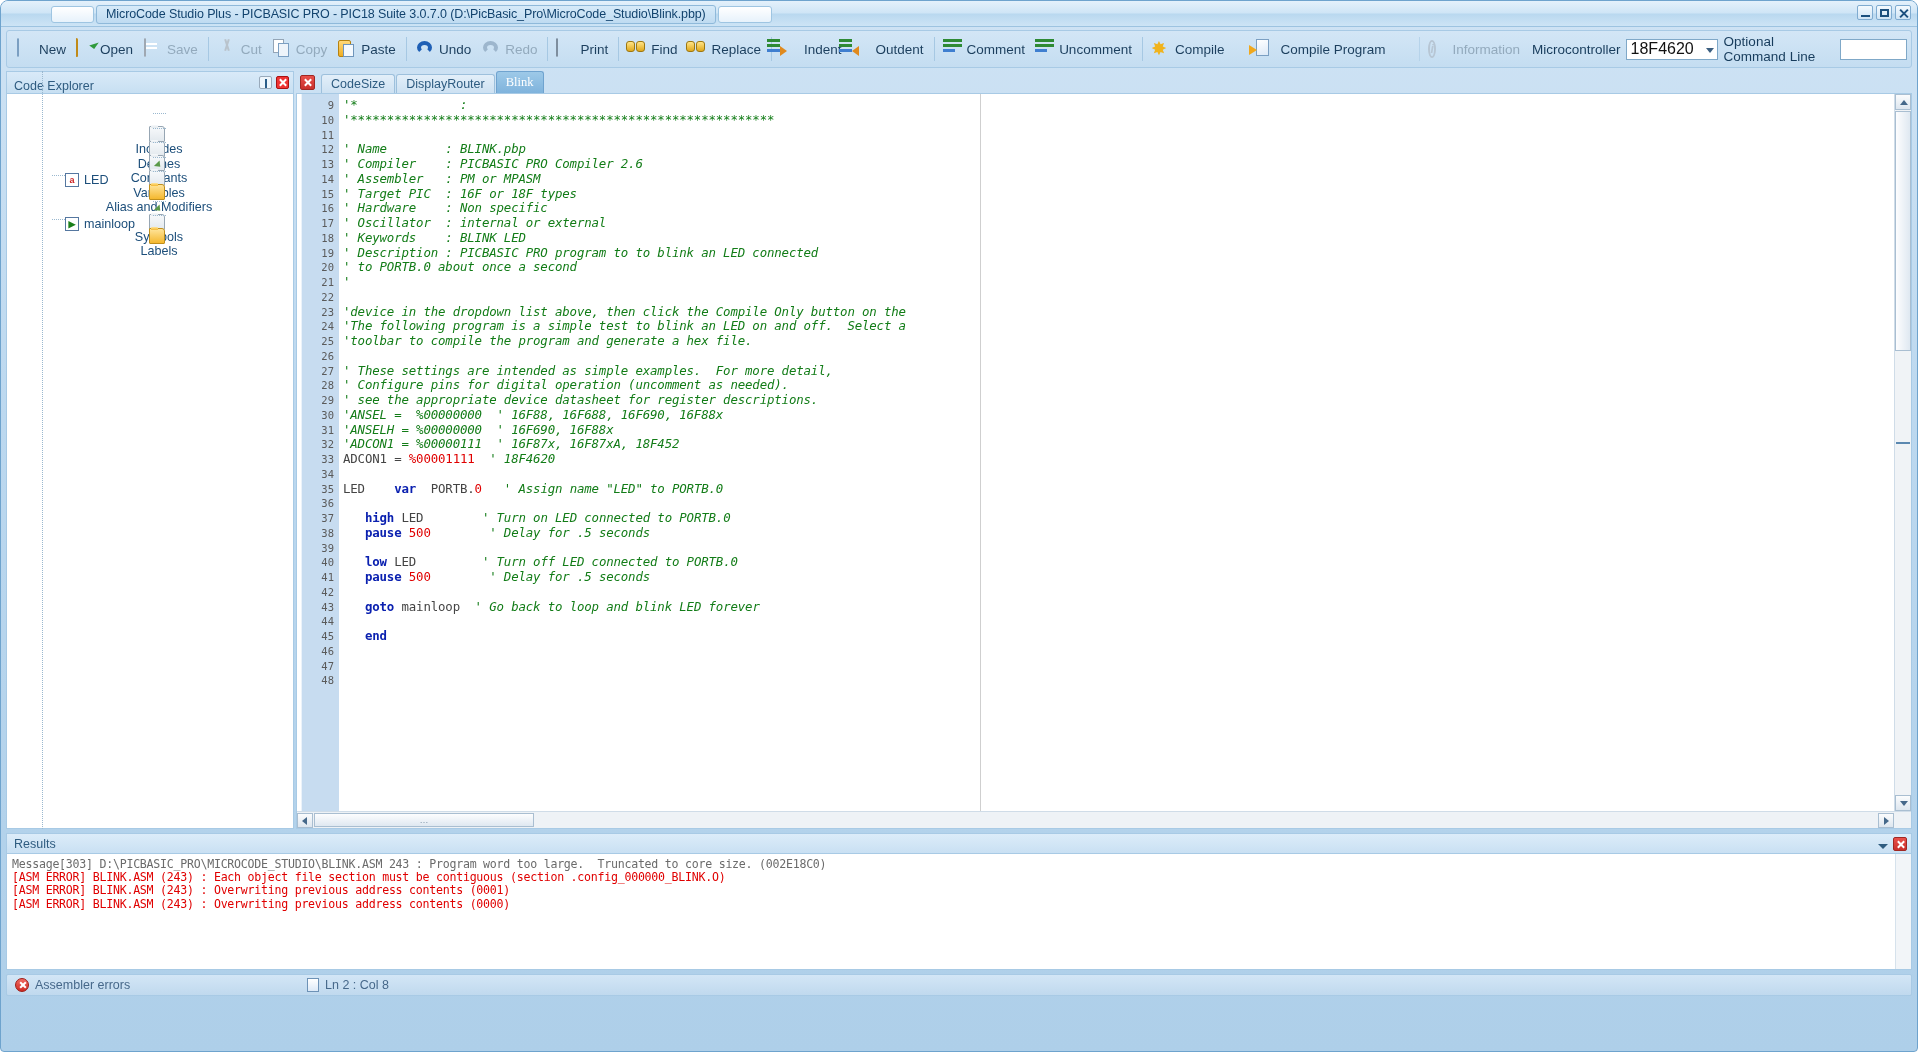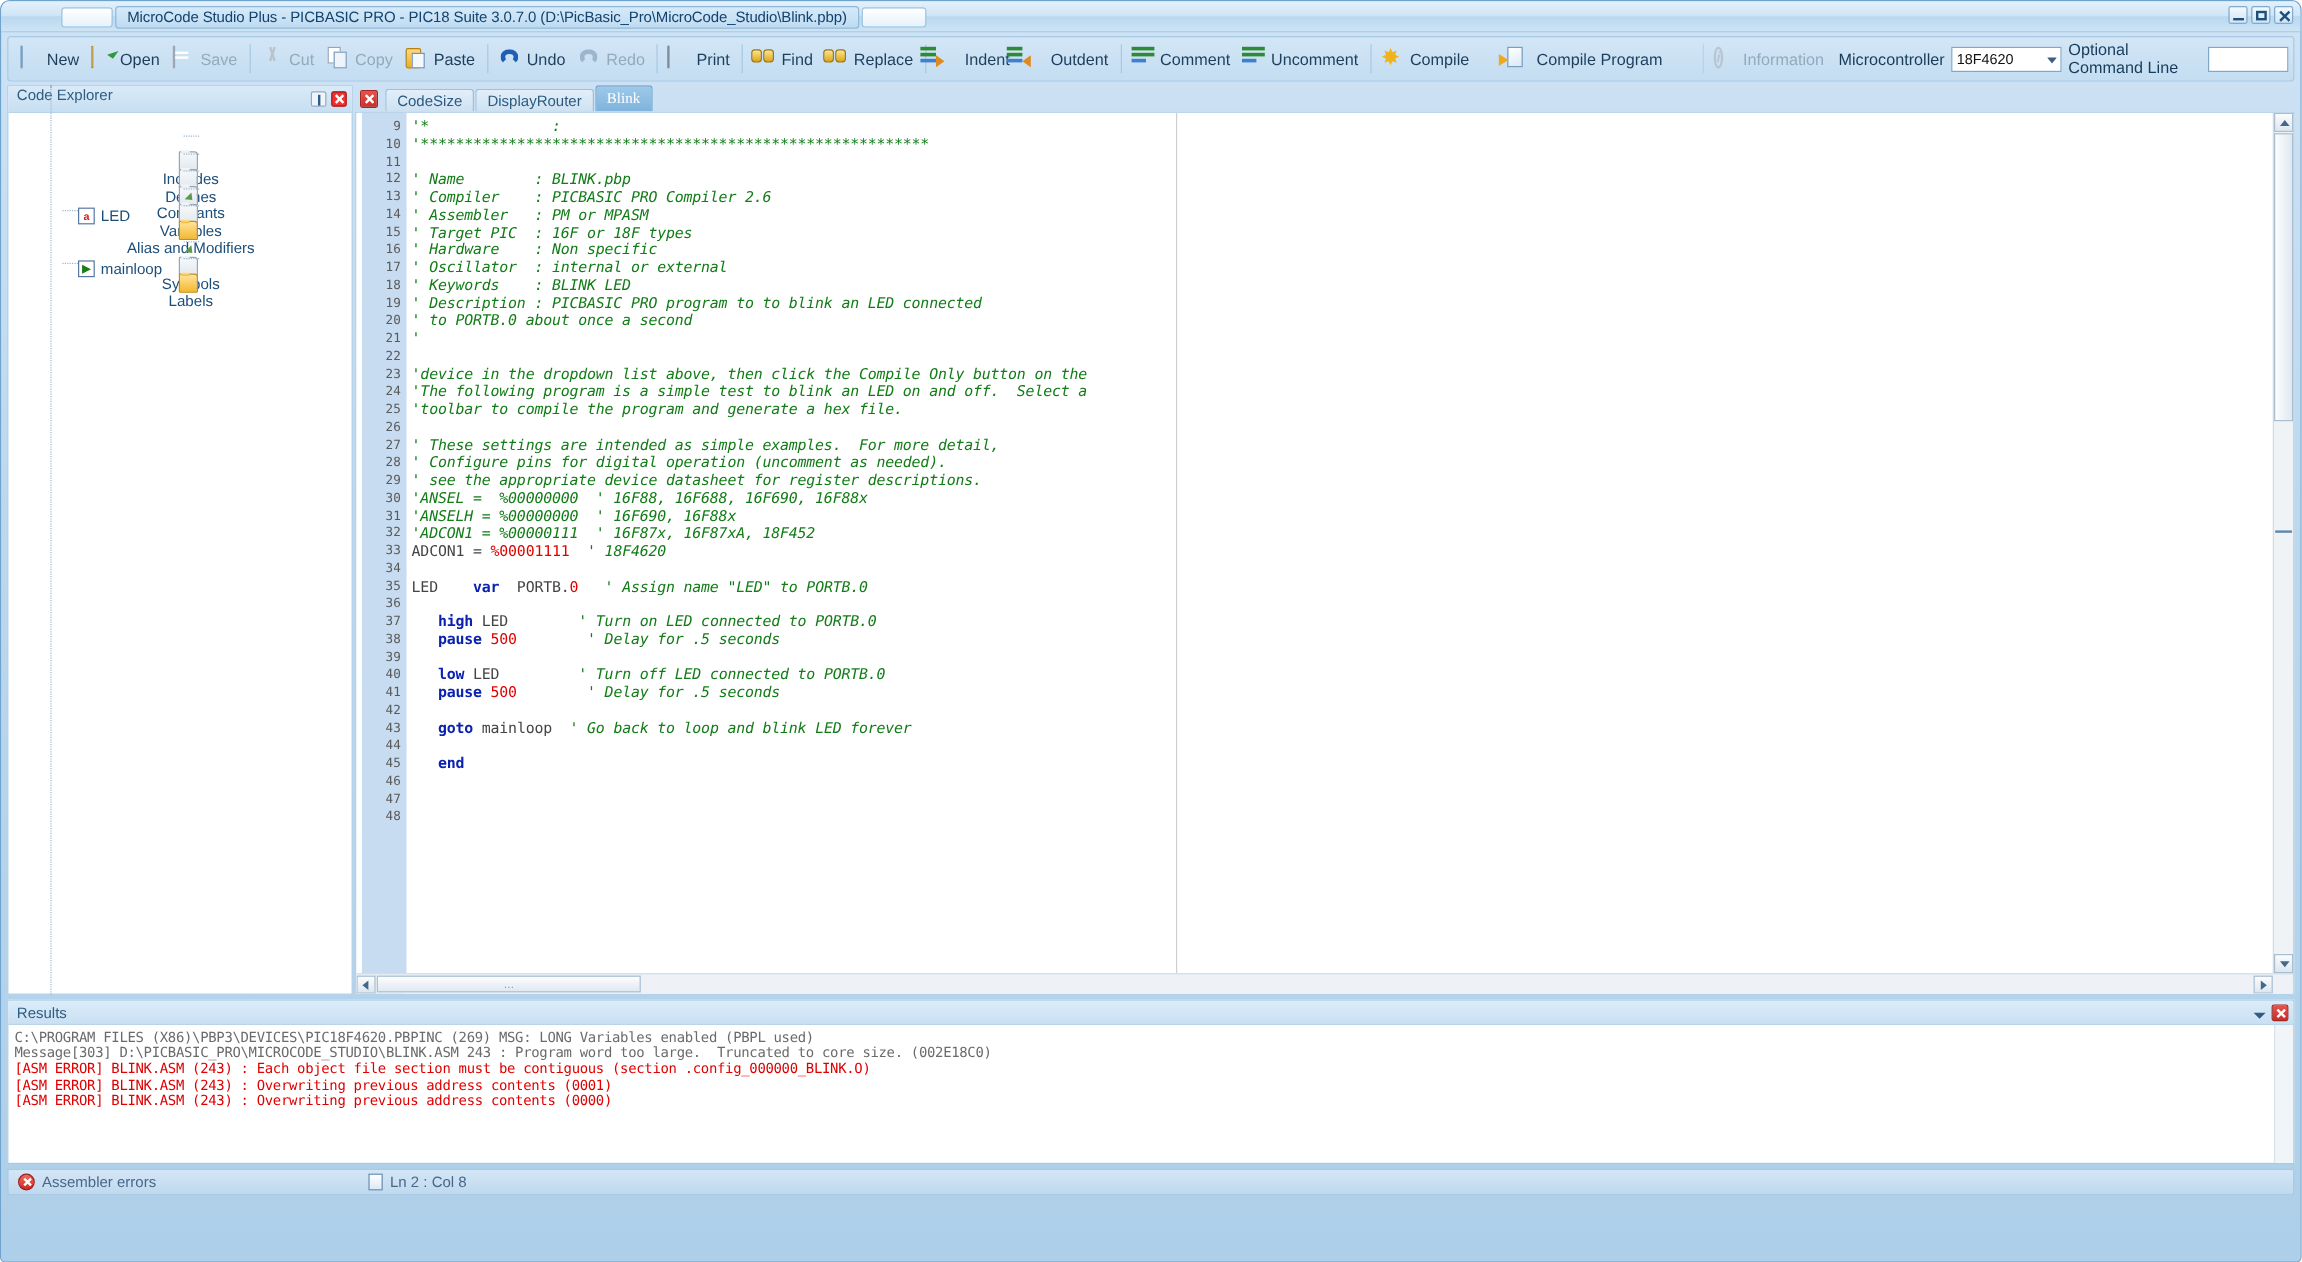--- a/index.html
+++ b/index.html
@@ -144,21 +144,21 @@
   .ic-cprog { width: 19px; height: 19px; margin: 1px 0 0 1px; position: relative; }
   .ic-cprog .pg { position: absolute; left: 0; top: 0; width: 13px; height: 17px; background: linear-gradient(160deg,#ffffff,#dce9f7); border: 1px solid #7b9fc2; }
   .ic-cprog .ar { position: absolute; right: -1px; bottom: 1px; width: 0; height: 0; border-left: 8px solid #f0a81d; border-top: 5px solid transparent; border-bottom: 5px solid transparent; }
   .ic-info { width: 19px; height: 19px; margin: 1px 0 0 1px; border-radius: 50%; border: 2px solid #b7c6d4; color: #b7c6d4; font-size: 12px; text-align: center; line-height: 15px; font-style: italic; font-weight: bold; }
 
   #mcu-label, #ocl-label { font-size: 13.5px; color: #173c5c; margin-left: 6px; margin-right: 5px; }
   #mcu-select {
     width: 118px; height: 21px;
     background: #ffffff;
     border: 1px solid #7fa8c8;
-    font-size: 12px; color: #111;
+    font-size: 16px; color: #111;
     display: flex; align-items: center;
     padding-left: 4px;
     position: relative;
   }
   #mcu-select .arw {
     position: absolute; right: 3px; top: 8px;
     width: 0; height: 0;
     border-left: 4px solid transparent; border-right: 4px solid transparent;
     border-top: 5px solid #3c5f80;
   }
@@ -179,21 +179,21 @@
   #sidebar {
     width: 288px;
     background: #ffffff;
     border: 1px solid #a8cae5;
     display: flex; flex-direction: column;
   }
   #sidebar-header {
     height: 22px;
     background: linear-gradient(180deg,#d9eaf8 0%, #c7dff2 100%);
     border-bottom: 1px solid #a8cae5;
-    display: flex; align-items: flex-start;
+    display: flex; align-items: flex-end;
     padding-left: 7px;
     position: relative;
   }
   #sidebar-title { font-size: 12.5px; color: #2f5c80; }
   #sidebar-btns { position: absolute; right: 4px; top: 4px; display: flex; gap: 4px; }
   .sb-btn { width: 13px; height: 13px; border: 1px solid #9ab; background: #eef6fc; position: relative; border-radius: 2px; }
   .sb-btn.pin:after { content: ""; position: absolute; left: 5px; top: 2px; width: 2px; height: 9px; background: #2a5d88; }
   .sb-btn.close { background: #e33; border-color: #a11; }
   .sb-btn.close:before, .sb-btn.close:after {
     content: ""; position: absolute; left: 5px; top: 1px; width: 2px; height: 9px; background: #fff;
@@ -829,21 +829,20 @@
   <div id="results-panel">
     <div id="results-header">
       <span id="results-title">Results</span>
       <div id="results-btns">
         <div id="res-dd"></div>
         <div id="res-close"></div>
       </div>
     </div>
     <div id="results-body">
       <div id="results-lines">
-          <div class="rline">C:\PROGRAM FILES (X86)\PBP3\DEVICES\PIC18F4620.PBPINC (269) MSG: LONG Variables enabled (PBPL used)</div>
           <div class="rline">Message[303] D:\PICBASIC_PRO\MICROCODE_STUDIO\BLINK.ASM 243 : Program word too large.  Truncated to core size. (002E18C0)</div>
           <div class="rline err">[ASM ERROR] BLINK.ASM (243) : Each object file section must be contiguous (section .config_000000_BLINK.O)</div>
           <div class="rline err">[ASM ERROR] BLINK.ASM (243) : Overwriting previous address contents (0001)</div>
           <div class="rline err">[ASM ERROR] BLINK.ASM (243) : Overwriting previous address contents (0000)</div>
         </div>
       <div id="res-vscroll"></div>
     </div>
   </div>
 
   <div id="status-bar">

